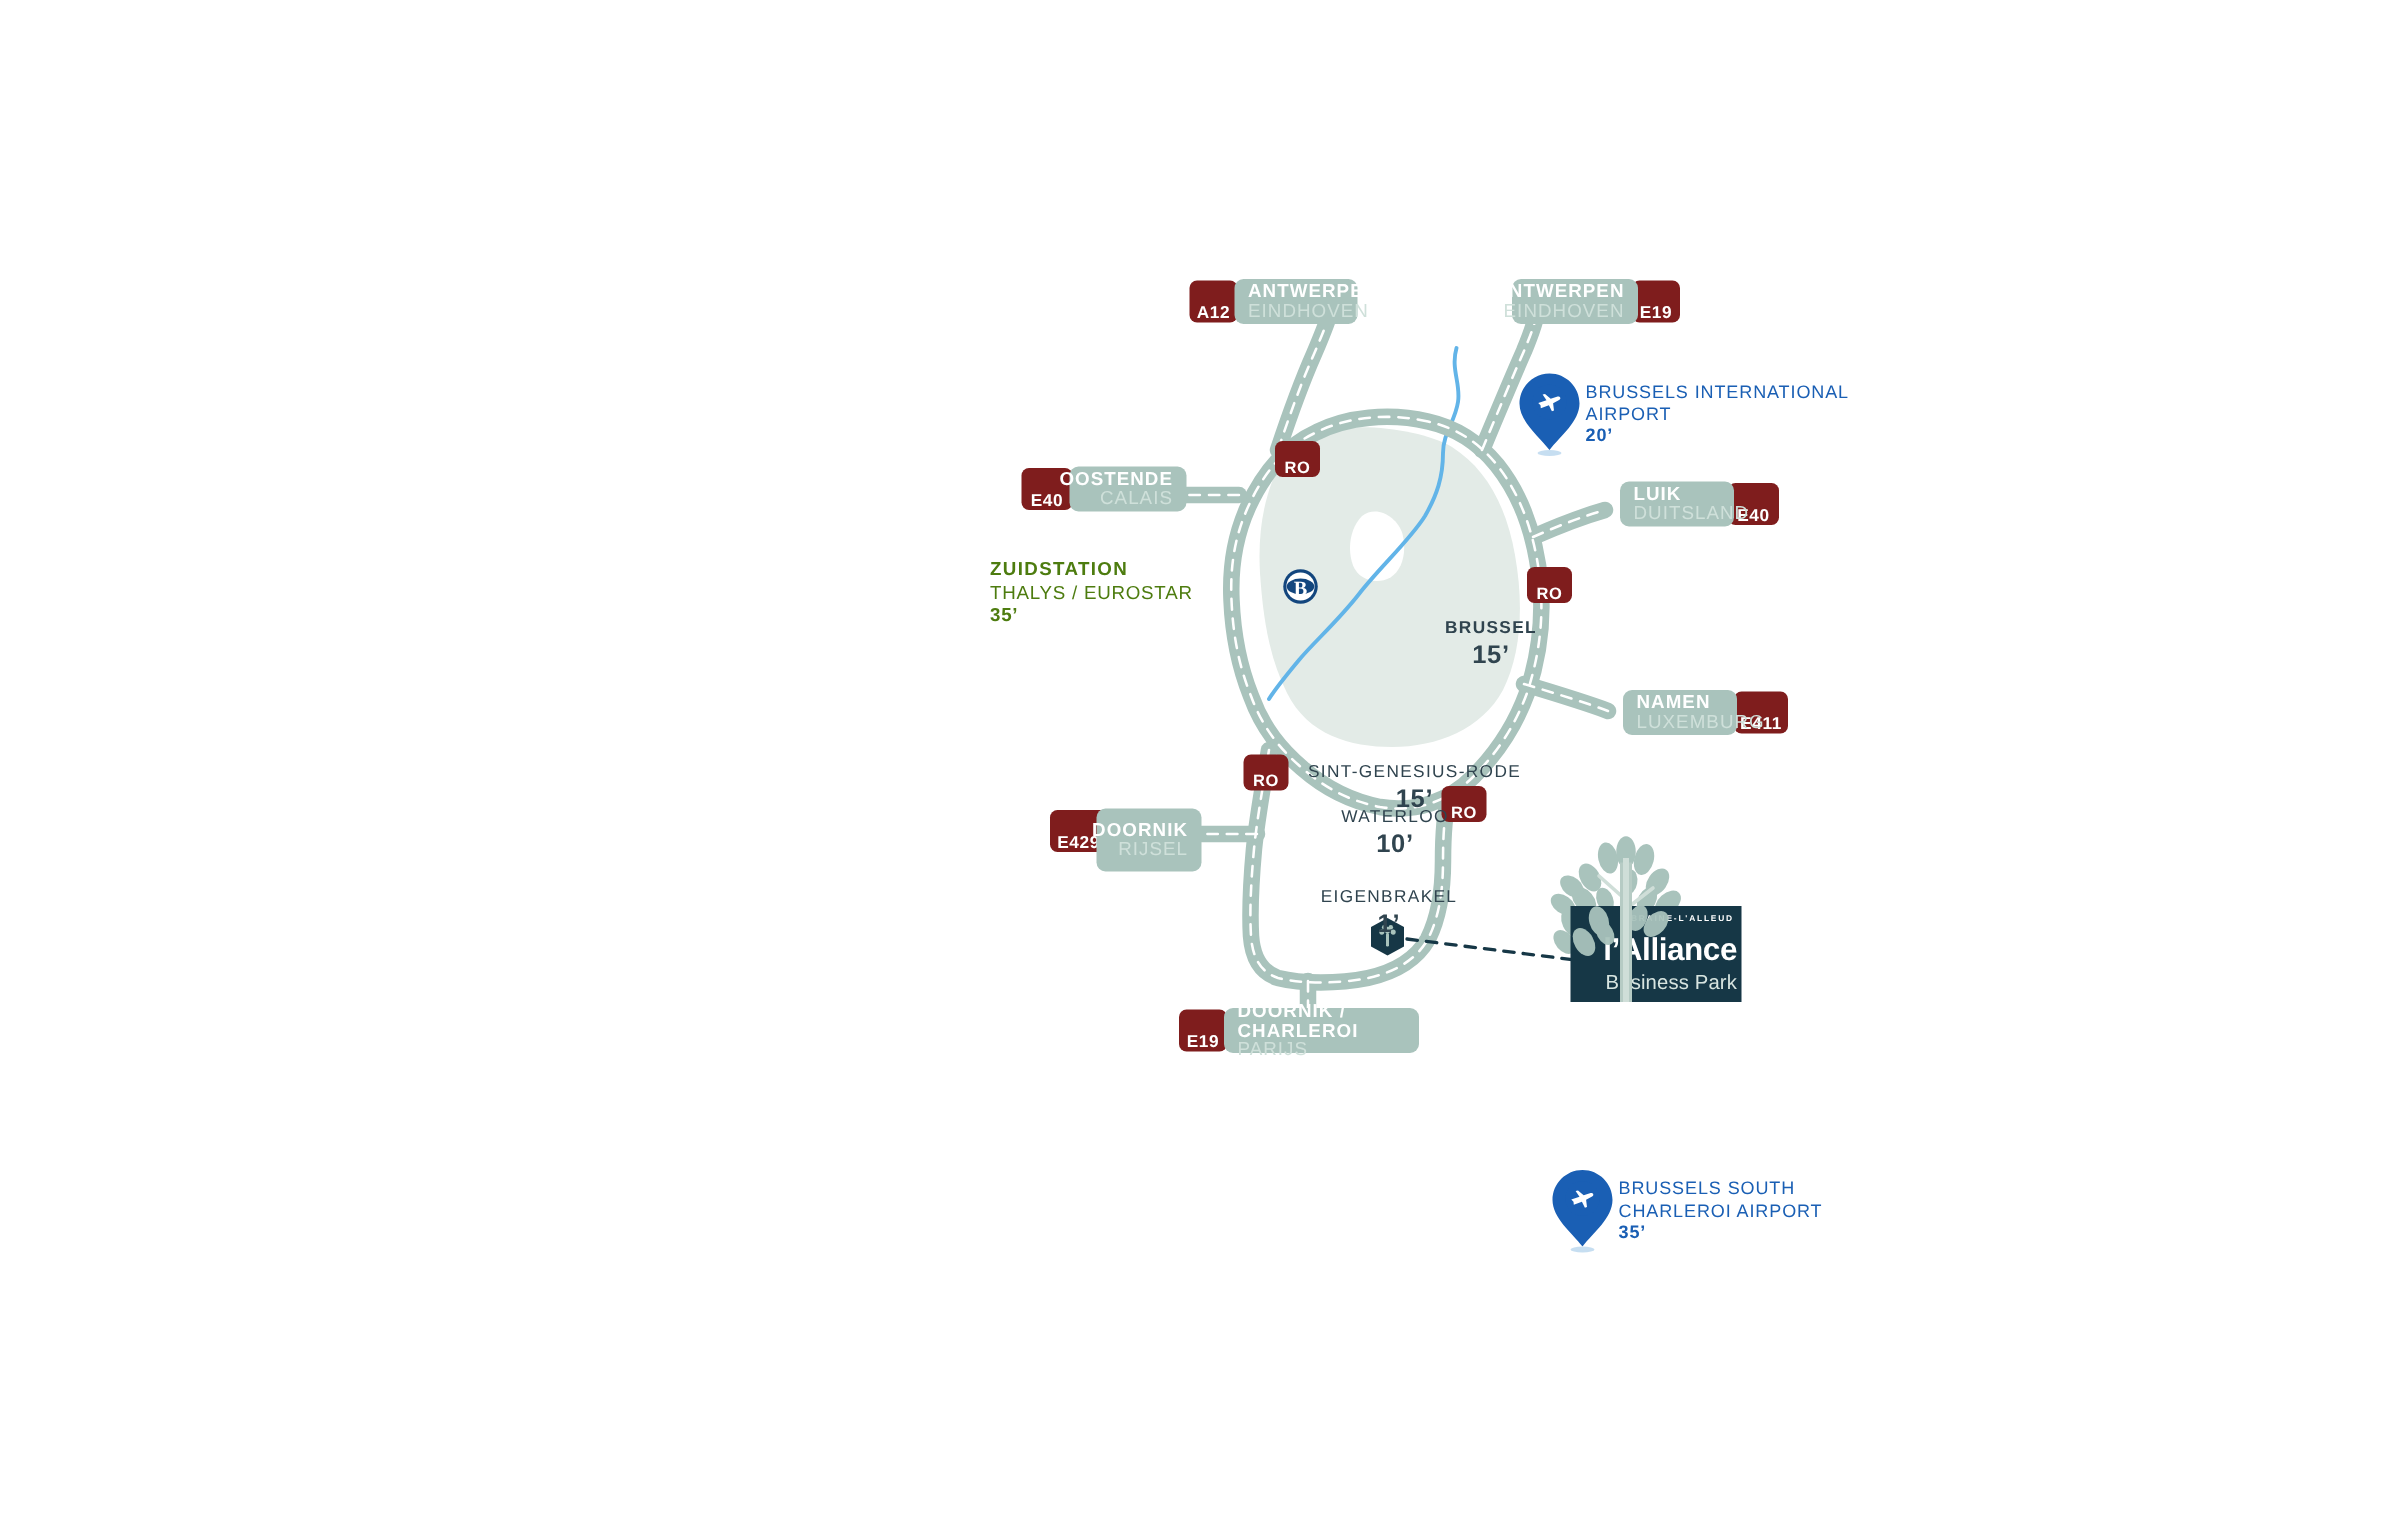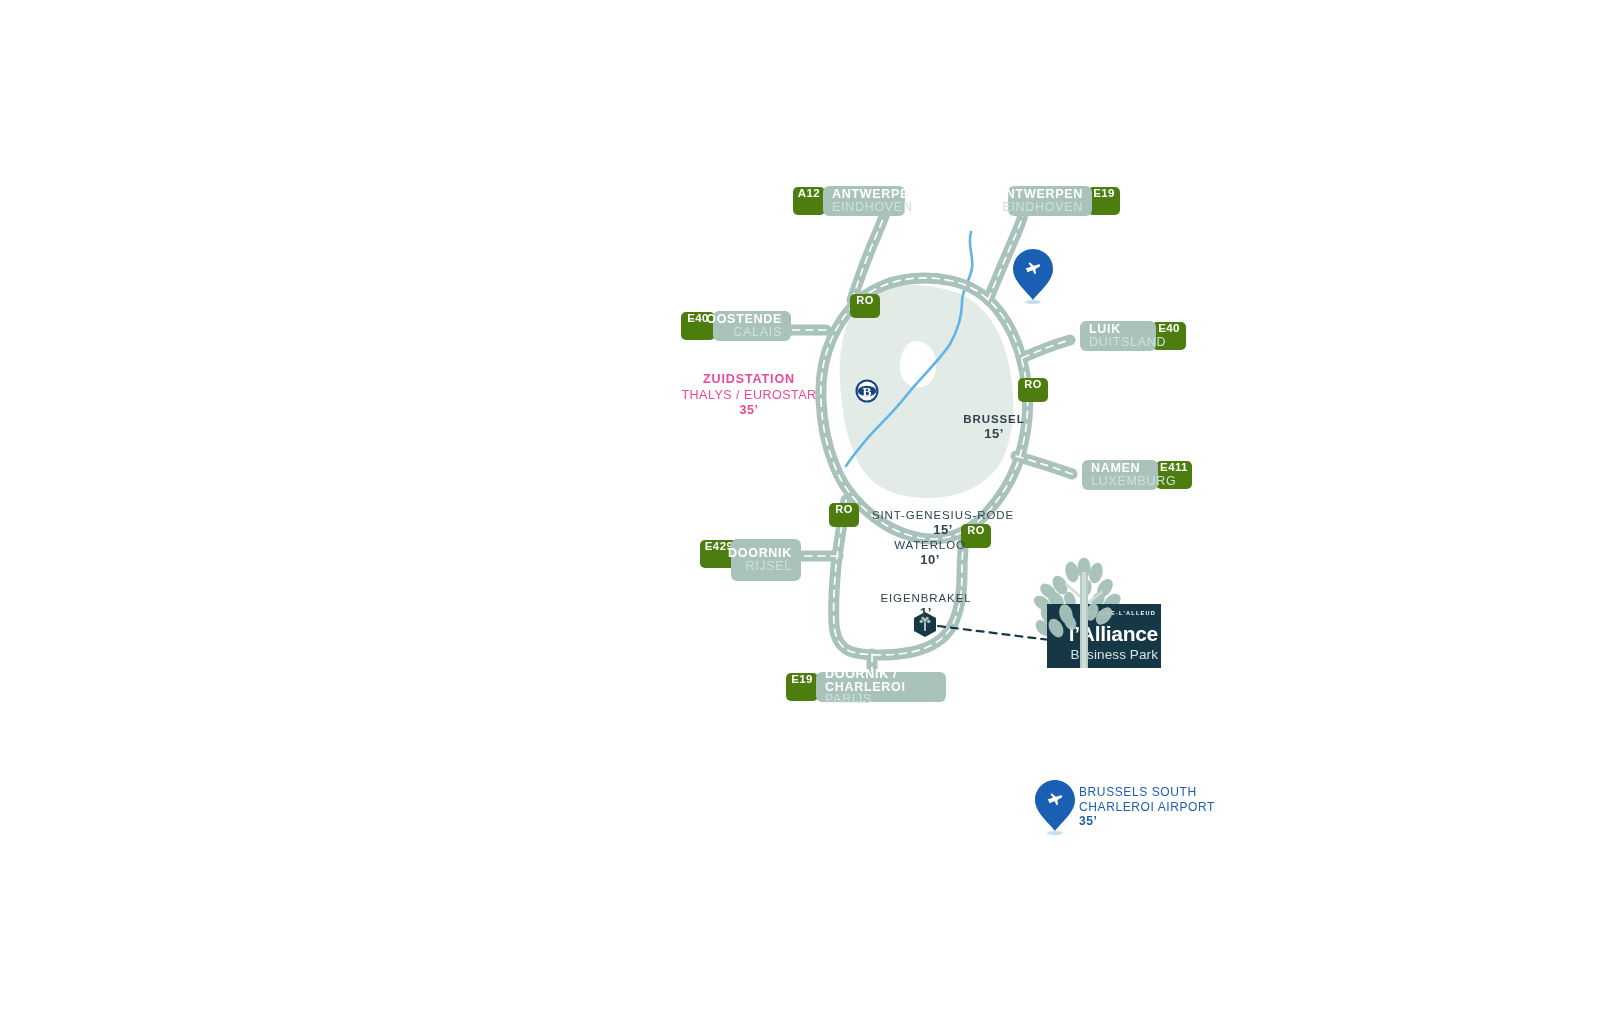--- a/index.html
+++ b/index.html
@@ -23,27 +23,27 @@
   }
   svg.map-canvas {
     position: absolute;
     left: 0; top: 0;
     width: 1600px;
     height: 1025px;
     display: block;
   }
   .badge {
     position: absolute;
-    background: #4d7c0f;
+    background: #7f1d1d;
     color: #ffffff;
     border-radius: 5px;
     font-weight: bold;
     letter-spacing: 0.4px;
     display: flex;
-    align-items: flex-start;
+    align-items: flex-end;
     justify-content: center;
     font-size: 11.5px;
   }
   .plate {
     position: absolute;
     background: #a9c3bc;
     border-radius: 6px;
     display: flex;
     flex-direction: column;
     justify-content: center;
@@ -67,34 +67,34 @@
   .plate.left-al  { align-items: flex-start; text-align: left; }
 
   .city-name {
     position: absolute;
     color: #30444f;
     font-size: 11.5px;
     letter-spacing: 0.9px;
     text-align: center;
     line-height: 1.25;
   }
-  .city-name b { font-size: 13px; letter-spacing: 0.5px; }
+  .city-name b { font-size: 17px; letter-spacing: 0.5px; }
 
   .poi {
     position: absolute;
     color: #1a5fb4;
     font-size: 12px;
     letter-spacing: 0.6px;
     line-height: 1.22;
   }
   .poi b { display: block; }
   .station {
     position: absolute;
-    color: #ec4899;
-    text-align: center;
+    color: #4d7c0f;
+    text-align: left;
     font-size: 12.5px;
     letter-spacing: 0.5px;
     line-height: 1.25;
   }
   .station .s1 { font-weight: bold; letter-spacing: 0.9px; }
   .station .s3 { font-weight: bold; }
 
   
   #logo-block {
     position: absolute;
@@ -468,20 +468,25 @@
   <div class="city-name" style="left:875px; top:538px; width:110px;">
     <div>WATERLOO</div>
     <b>10’</b>
   </div>
 
   <div class="city-name" style="left:866px; top:591px; width:120px;">
     <div>EIGENBRAKEL</div>
     <b>1’</b>
   </div>
 
+  <div class="poi" style="left:1057px; top:254px;">
+    <div>BRUSSELS INTERNATIONAL</div>
+    <div>AIRPORT</div>
+    <b>20’</b>
+  </div>
 
   <div class="poi" style="left:1079px; top:785px;">
     <div>BRUSSELS SOUTH</div>
     <div>CHARLEROI AIRPORT</div>
     <b>35’</b>
   </div>
 
   <div class="station" style="left:660px; top:372px; width:178px;">
     <div class="s1">ZUIDSTATION</div>
     <div class="s2">THALYS / EUROSTAR</div>

